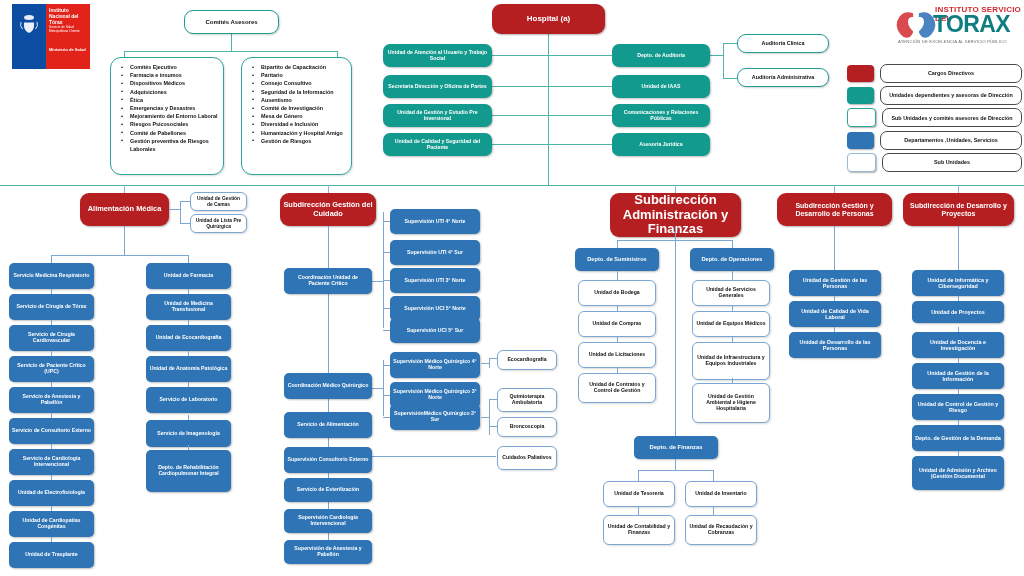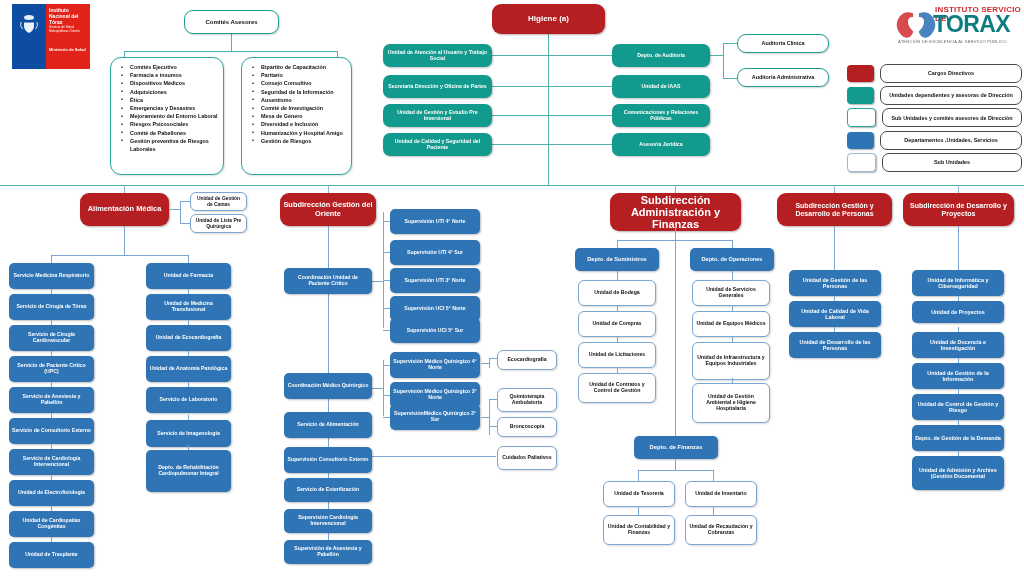--- a/index.html
+++ b/index.html
@@ -156,21 +156,21 @@
 <div class="ln-teal" style="left:0px;top:185px;width:1024px;height:1.2px;"></div>
 
 <div class="ln-grey" style="left:124px;top:185px;width:1px;height:14px;"></div>
 <div class="ln-grey" style="left:328px;top:185px;width:1px;height:14px;"></div>
 <div class="ln-grey" style="left:675px;top:185px;width:1px;height:14px;"></div>
 <div class="ln-grey" style="left:834px;top:185px;width:1px;height:14px;"></div>
 <div class="ln-grey" style="left:958px;top:185px;width:1px;height:14px;"></div>
 
 <div class="node n-white-teal" style="left:184px;top:10px;width:95px;height:24px;font-size:6px;">Comités Asesores</div>
 
-<div class="node n-red" style="left:492px;top:4px;width:113px;height:30px;font-size:8px;">Higiene (a)</div>
+<div class="node n-red" style="left:492px;top:4px;width:113px;height:30px;font-size:8px;">Hospital (a)</div>
 
 <div class="cbox" style="left:110px;top:57px;width:114px;height:118px;">
   <ul>
       <li>Comités Ejecutivo</li>
       <li>Farmacia e insumos</li>
       <li>Dispositivos Médicos</li>
       <li>Adquisiciones</li>
       <li>Ética</li>
       <li>Emergencias y Desastres</li>
       <li>Mejoramiento del Entorno Laboral</li>
@@ -206,36 +206,36 @@
 <div class="ln" style="left:180px;top:201px;width:10px;height:1px;"></div>
 <div class="ln" style="left:180px;top:223px;width:10px;height:1px;"></div>
 
 <div class="ln" style="left:124px;top:226px;width:1px;height:29px;"></div>
 <div class="ln" style="left:51px;top:255px;width:138px;height:1px;"></div>
 <div class="ln" style="left:51px;top:255px;width:1px;height:8px;"></div>
 <div class="ln" style="left:188px;top:255px;width:1px;height:8px;"></div>
 <div id="medica-col1"></div>
 <div id="medica-col2"></div>
 
-<div class="node n-red" style="left:280px;top:193px;width:96px;height:33px;font-size:7.4px;">Subdirección Gestión del Oriente</div>
+<div class="node n-red" style="left:280px;top:193px;width:96px;height:33px;font-size:7.4px;">Subdirección Gestión del Cuidado</div>
 <div class="ln" style="left:328px;top:226px;width:1px;height:333px;"></div>
 <div id="cuidado-spine"></div>
 <div id="cuidado-upc"></div>
 <div id="cuidado-mq"></div>
 <div id="cuidado-subunits"></div>
 
 <div class="ln" style="left:369px;top:281px;width:15px;height:1px;"></div>
 <div class="ln" style="left:383px;top:212px;width:1px;height:116px;"></div>
 
 <div class="ln" style="left:369px;top:388px;width:15px;height:1px;"></div>
 <div class="ln" style="left:383px;top:360px;width:1px;height:56px;"></div>
 
 <div class="ln" style="left:369px;top:456px;width:127px;height:1px;"></div>
 
-<div class="node n-red" style="left:610px;top:193px;width:131px;height:38px;font-size:11px;">Subdirección Administración y Finanzas</div>
+<div class="node n-red" style="left:610px;top:193px;width:131px;height:44px;font-size:13px;">Subdirección Administración y Finanzas</div>
 <div class="ln" style="left:675px;top:226px;width:1px;height:210px;"></div>
 <div class="ln" style="left:617px;top:240px;width:116px;height:1px;"></div>
 <div class="ln" style="left:617px;top:240px;width:1px;height:8px;"></div>
 <div class="ln" style="left:732px;top:240px;width:1px;height:8px;"></div>
 
 <div class="node n-blue" style="left:575px;top:248px;width:84px;height:23px;font-size:5.6px;">Depto. de Suministros</div>
 <div class="node n-blue" style="left:690px;top:248px;width:84px;height:23px;font-size:5.6px;">Depto. de Operaciones</div>
 <div class="ln" style="left:617px;top:271px;width:1px;height:9px;"></div>
 <div class="ln" style="left:732px;top:271px;width:1px;height:9px;"></div>
 <div id="admin-suministros"></div>

